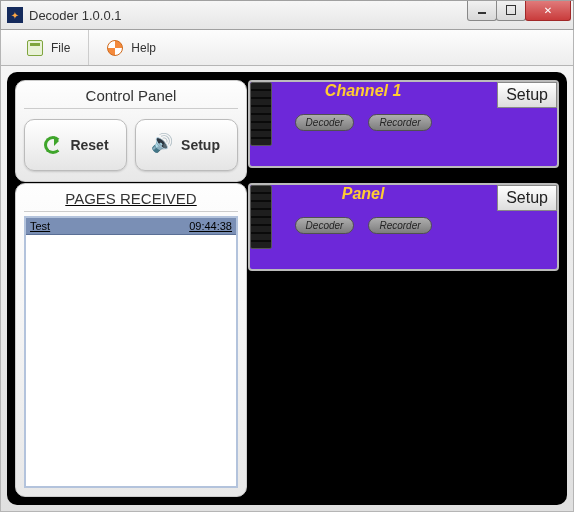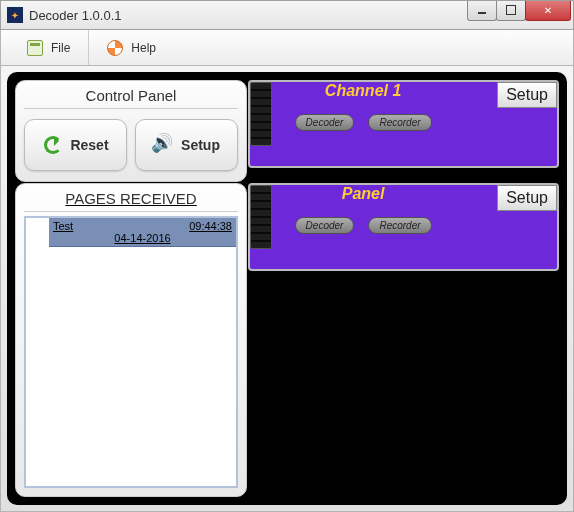--- a/index.html
+++ b/index.html
@@ -114,21 +114,20 @@
   .reset-icon::before{content:"";position:absolute;inset:2px;border:3px solid #3fa52b;border-right-color:transparent;border-radius:50%;}
   .reset-icon::after{content:"";position:absolute;right:0;top:2px;border:5px solid transparent;border-left-color:#3fa52b;}
   .mute-icon{width:22px;height:22px;position:relative;}
   .mute-icon::before{content:"🔊";font-size:18px;position:absolute;left:-2px;top:-2px;color:#e0a020;}
 
   
   .pages { grid-column:1; grid-row:2 / span 2; display:flex; flex-direction:column; padding:4px 8px 8px;text-decoration:underline;}
   .pages-list {
     flex:1; background:#fff; border:2px solid #b3c3dc; margin-top:4px;
     overflow:hidden;
-    padding-left:23px;
   }
   .page-row {
     background:#7a8fb5; color:#000; padding:2px 4px; font-size:11px;
     border-bottom:1px solid #5a6f95;
   }
   .page-row .r1 { display:flex; justify-content:space-between; }
   .page-row .r2 { text-align:center; }
 
   
   .channel {
@@ -214,21 +213,20 @@
     </div>
 
     <div class="panel pages">
       <div class="panel-head">PAGES RECEIVED</div>
       <div class="pages-list">
         <div class="page-row">
           <div class="r1">
             <span>Test</span>
             <span>09:44:38</span>
           </div>
-          <div class="r2">04-14-2016</div>
         </div>
       </div>
     </div>
 
     <div class="channel ch2">
       <div class="meter"></div>
       <div class="ch-main">
         <div class="ch-title">Panel</div>
         <div class="pillrow">
           <div class="pill">Decoder</div>

